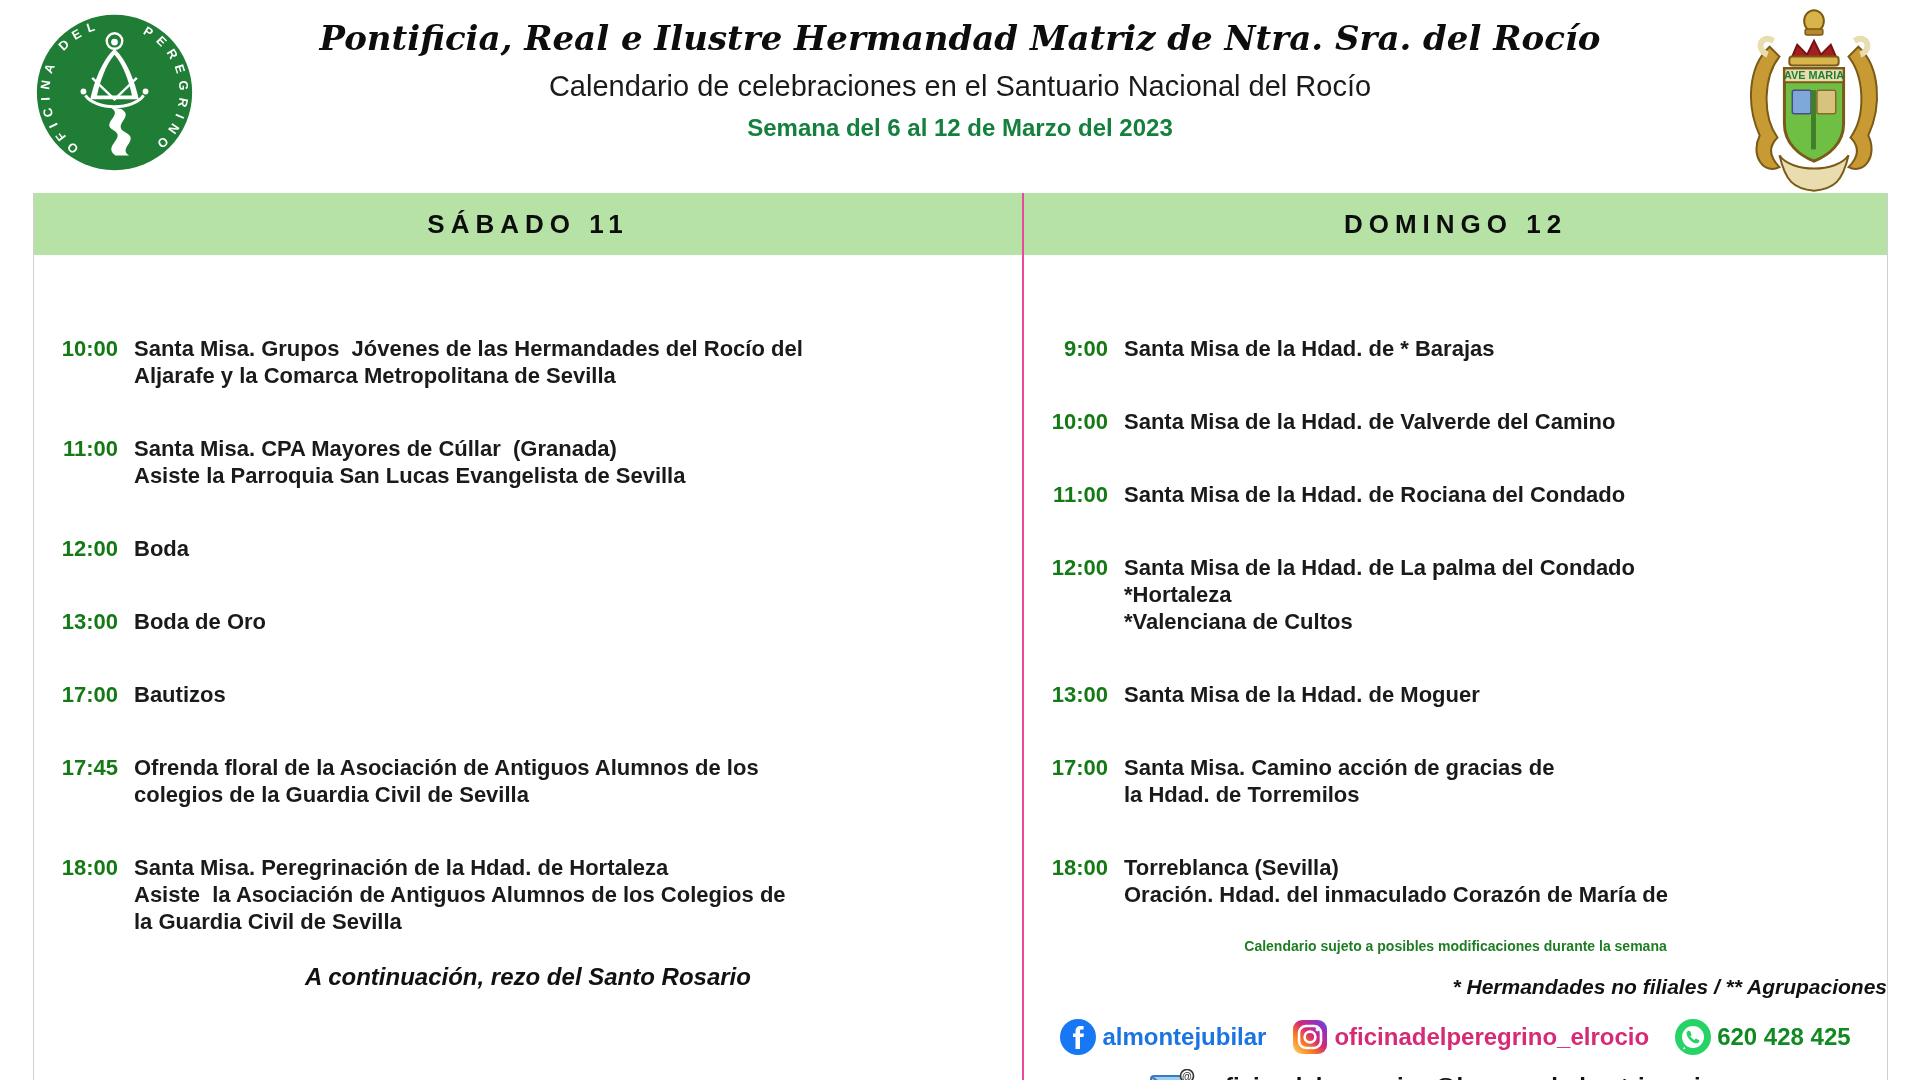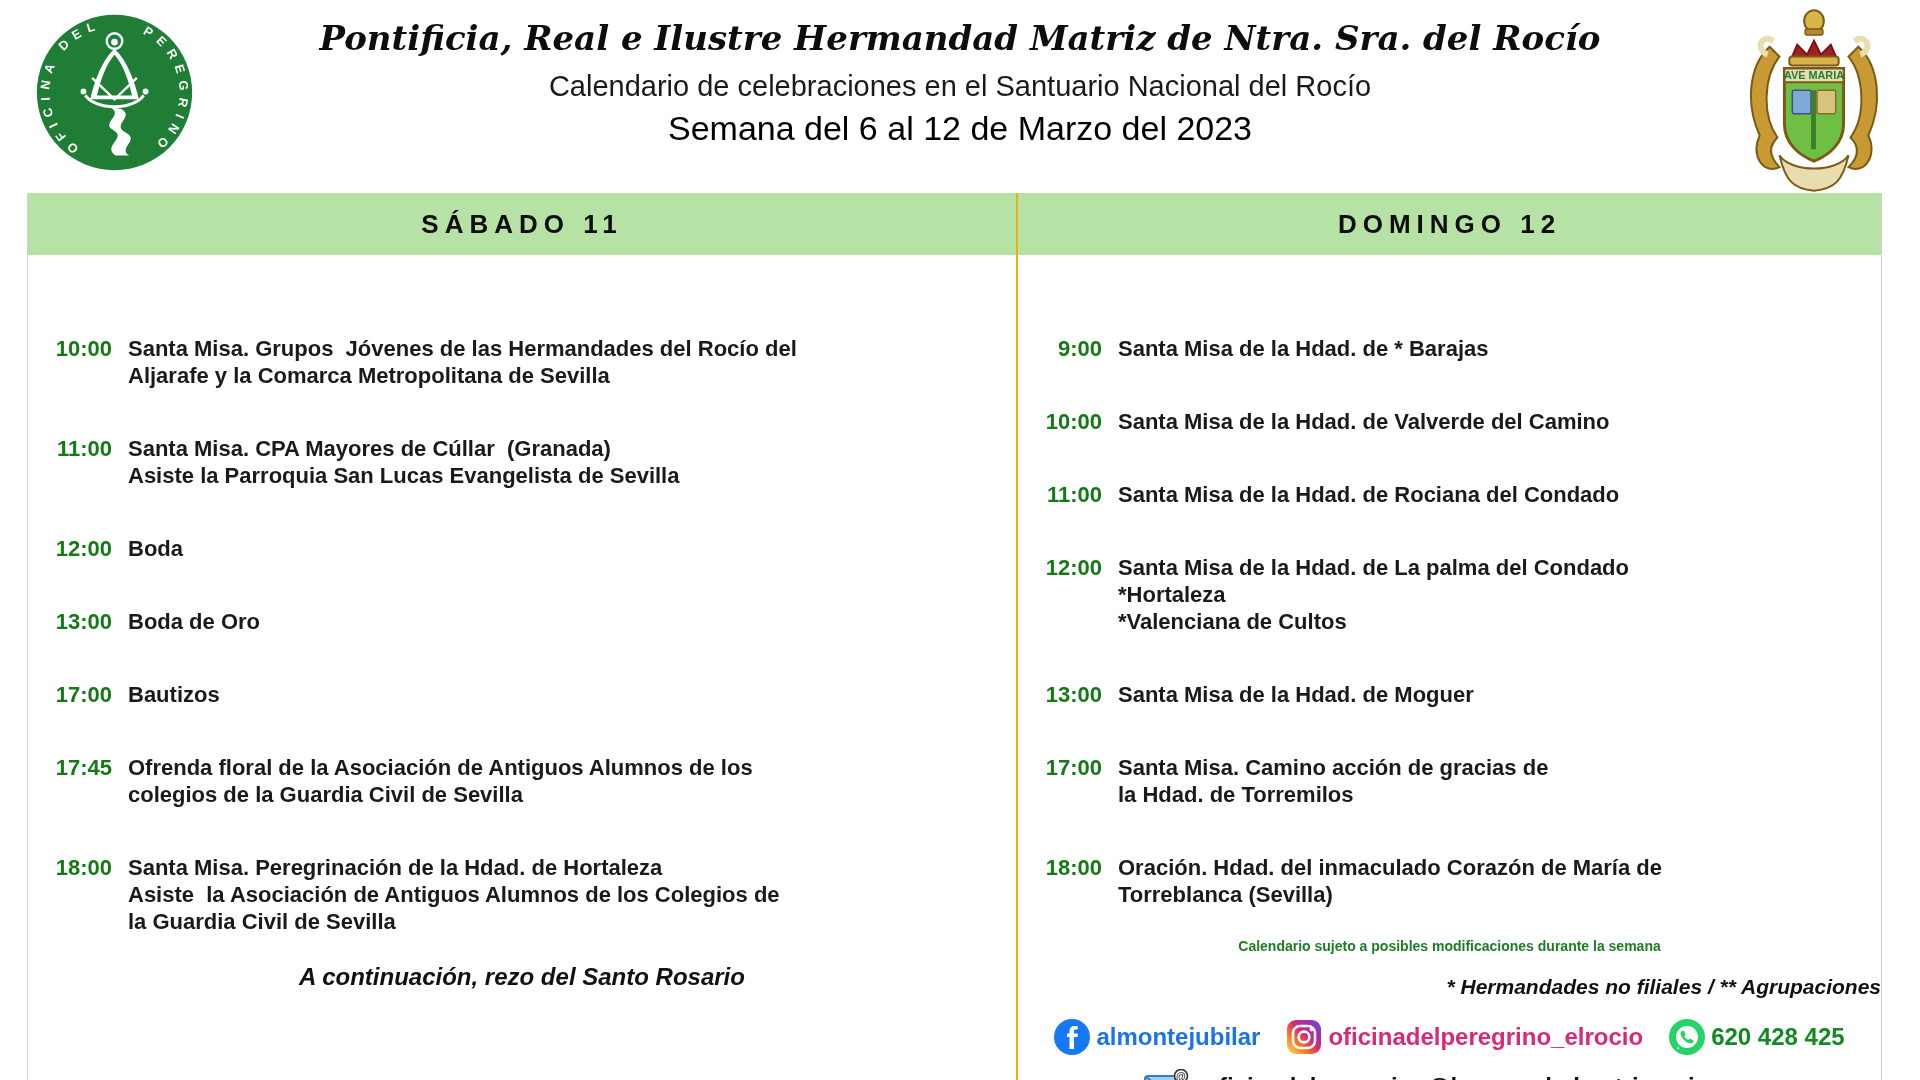--- a/index.html
+++ b/index.html
@@ -7,28 +7,28 @@
         font-family:"Liberation Sans",sans-serif;color:#1a1a1a;}
 
   
   .header{position:absolute;top:0;left:0;width:100%;height:190px;}
   .logo-left{position:absolute;top:10px;left:32px;width:165px;height:165px;}
   .logo-right{position:absolute;top:6px;right:32px;width:148px;height:190px;}
   .header-text{position:absolute;top:18px;left:220px;right:220px;text-align:center;}
   .main-title{margin:0;font-family:"DejaVu Serif",serif;font-style:italic;font-weight:bold;
               font-size:34px;line-height:40px;color:#0d0d0d;}
   .subtitle{margin:12px 0 0 0;font-weight:400;font-size:29px;line-height:33px;color:#1a1a1a;}
-  .week{margin:8px 0 0 0;font-weight:400;font-size:34px;line-height:34px;color:#000000;}
+  .week{margin:8px 0 0 0;font-weight:700;font-size:24px;line-height:34px;color:#15803d;}
 
   
-  .table{position:absolute;top:193px;left:27px;width:1853px;bottom:0;display:flex;
+  .table{position:absolute;top:193px;left:33px;width:1853px;bottom:0;display:flex;
          border-left:1px solid #cfcfcf;border-right:1px solid #cfcfcf;}
   .col{box-sizing:border-box;}
   .col-left{width:988px;}
-  .col-right{flex:1;border-left:2px solid #eab308;}
+  .col-right{flex:1;border-left:2px solid #ec4899;}
   .day-header{height:62px;background:#b7e2a6;display:flex;align-items:center;justify-content:center;
               font-weight:700;font-size:26px;letter-spacing:6px;color:#0d0d0d;}
   .events{padding:34px 18px 0 14px;}
   .event-row{display:flex;margin-bottom:16px;font-size:22px;font-weight:700;line-height:27px;margin-top:46px;}
   .col-right .event-row{margin-bottom:23px;}
   .event-time{width:70px;flex-shrink:0;text-align:right;color:#157a15;}
   .event-desc{margin-left:16px;color:#1a1a1a;white-space:pre-wrap;}
   .event-desc .line.bullet{padding-left:18px;}
   .closing-note{margin-top:28px;text-align:center;font-style:italic;font-weight:700;
                 font-size:24px;color:#111;}
@@ -173,21 +173,21 @@
           <div class="event-row">
             <div class="event-time">13:00</div>
             <div class="event-desc"><div class="line">Santa Misa de la Hdad. de Moguer</div></div>
           </div>
           <div class="event-row">
             <div class="event-time">17:00</div>
             <div class="event-desc"><div class="line">Santa Misa. Camino acción de gracias de</div><div class="line">la Hdad. de Torremilos</div></div>
           </div>
           <div class="event-row">
             <div class="event-time">18:00</div>
-            <div class="event-desc"><div class="line">Oración. Hdad. del inmaculado Corazón de María de</div><div class="line">Torreblanca (Sevilla)</div></div>
+            <div class="event-desc"><div class="line">Torreblanca (Sevilla)</div><div class="line">Oración. Hdad. del inmaculado Corazón de María de</div></div>
           </div>
         </div>
 
       <div class="green-note">Calendario sujeto a posibles modificaciones durante la semana</div>
       <div class="legend-note">* Hermandades no filiales / ** Agrupaciones</div>
 
       <div class="social-row">
 
         <div class="social-item">
           <span class="icon">

